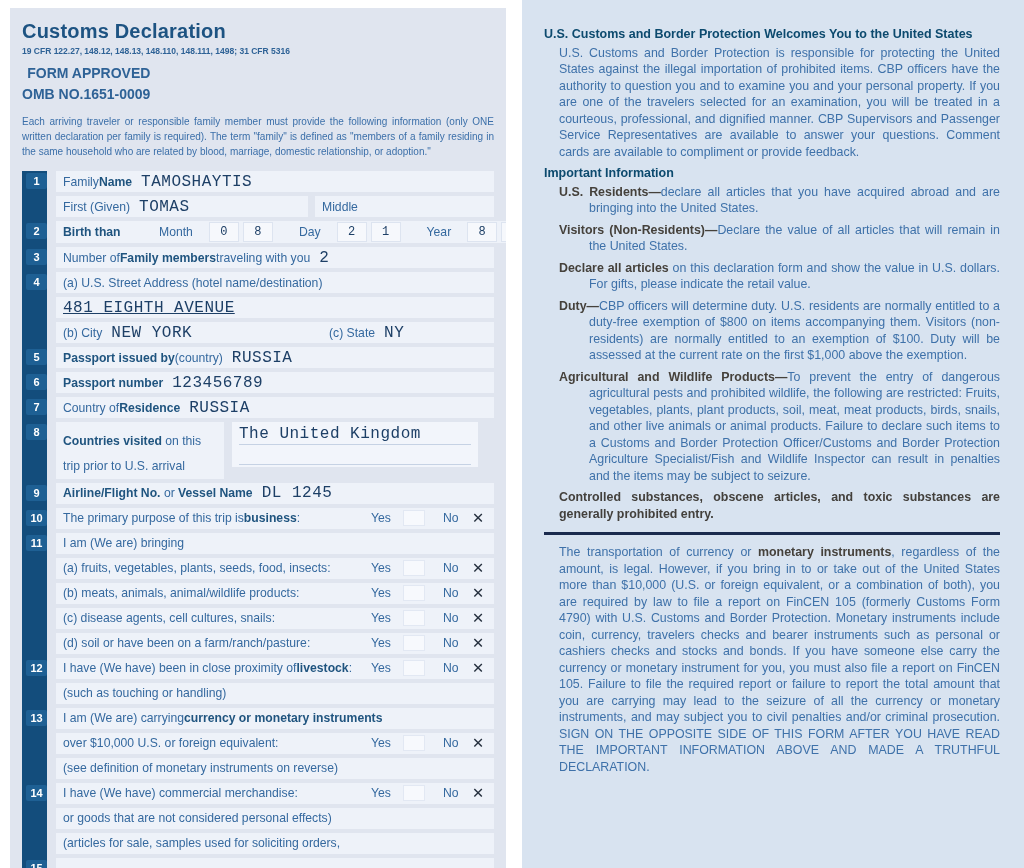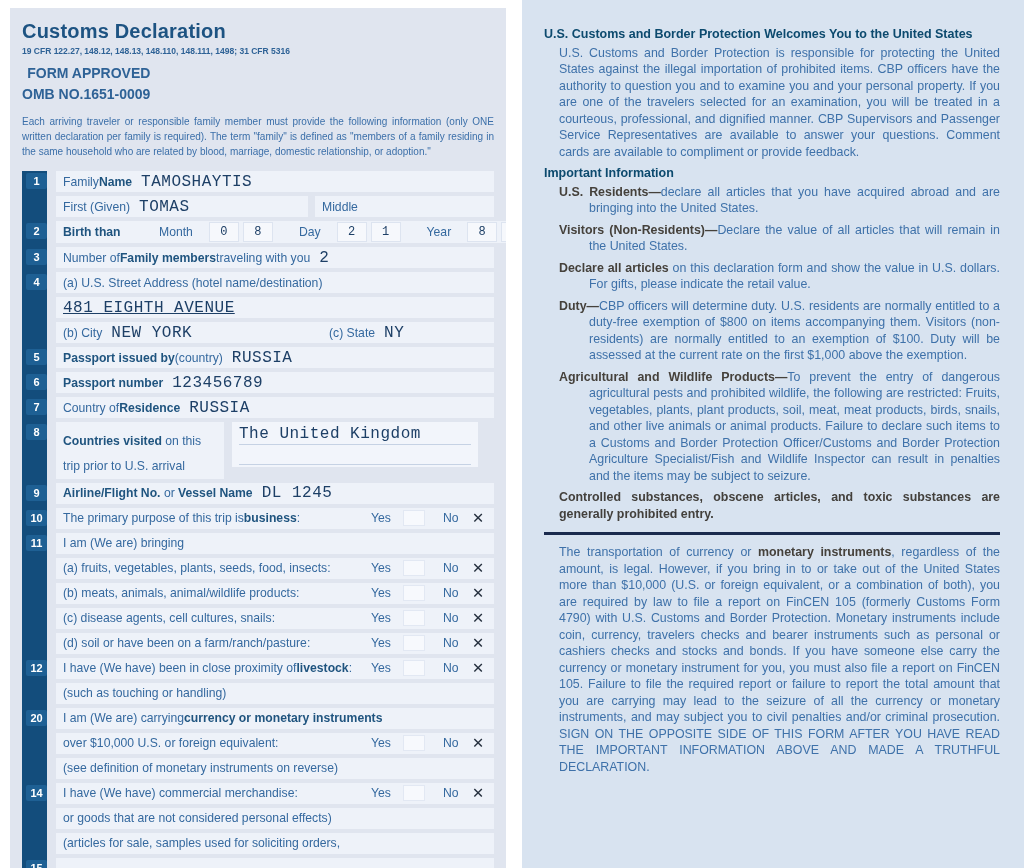--- a/index.html
+++ b/index.html
@@ -273,21 +273,21 @@
         </span>
       </div>
     </div>
     <div class="line sp">
       <div class="strip">
         <span class="lbl">(such as touching or handling)</span>
       </div>
     </div>
 
     <div class="line">
-      <span class="badge">20</span>
+      <span class="badge">13</span>
       <div class="strip">
         <span class="lbl">I am (We are) carrying </span>
         <span class="lbl b">currency or monetary instruments</span>
       </div>
     </div>
     <div class="line">
       <div class="strip">
         <span class="lbl">over $10,000 U.S. or foreign equivalent:</span>
         <span class="yn">
           <span class="lbl yes">Yes</span>

